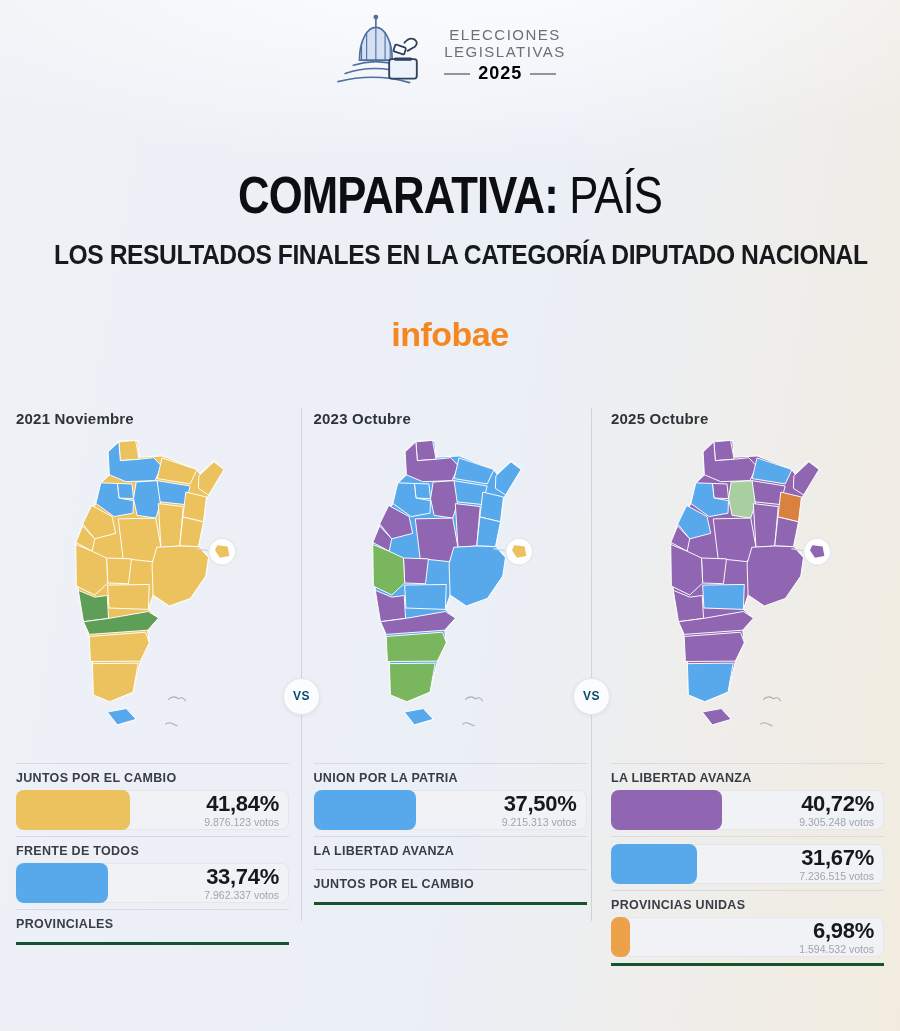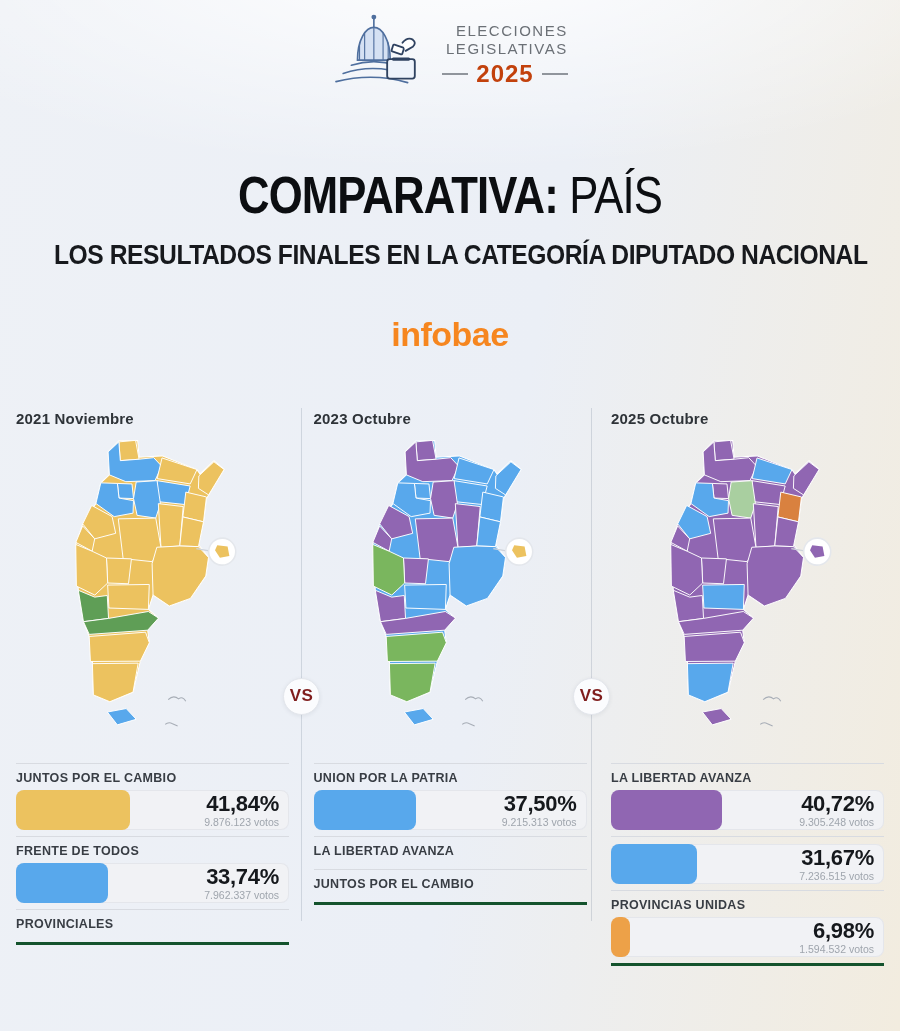--- a/index.html
+++ b/index.html
@@ -7,46 +7,46 @@
   body {
     font-family:"Liberation Sans", sans-serif;
     background:
       radial-gradient(ellipse 900px 300px at 50% -40px, rgba(255,255,255,0.95), rgba(255,255,255,0) 70%),
       linear-gradient(100deg, #eef1f6 0%, #ebeff6 55%, #f2ecdf 100%);
     color:#1d2127;
   }
 
   
   .logo-row { margin-top:12px; height:86px; display:flex; justify-content:center; align-items:center; gap:14px; }
-  .logo-text { text-align:right; }
+  .logo-text { text-align:center; }
   .logo-text .l1, .logo-text .l2 {
     font-size:15px; letter-spacing:1.5px; color:#6b7076; font-weight:500; line-height:1.15;
   }
   .logo-year-row { display:flex; align-items:center; gap:8px; margin-top:3px; }
   .dash { width:26px; height:2px; background:#90959c; }
-  .logo-year { font-size:24px; font-weight:700; color:#c2410c; letter-spacing:1px; }
+  .logo-year { font-size:18px; font-weight:700; color:#000000; letter-spacing:1px; }
 
   
   .title { margin-top:70px; text-align:center; font-size:52px; line-height:1.05;
            transform:scaleX(0.84); transform-origin:50% 50%; white-space:nowrap; letter-spacing:-1px; color:#0c0e11;}
   .title .strong { font-weight:700; }
   .title .light  { font-weight:400; }
   .subtitle { margin-top:16px; text-align:center; font-size:28px; font-weight:700; color:#17191d;
               transform:scaleX(0.88); transform-origin:50% 50%; white-space:nowrap; letter-spacing:-0.5px;}
   .brand { margin-top:44px; text-align:center; font-size:34px; font-weight:700; letter-spacing:-0.5px; }
 
   
   .compare { position:relative; margin-top:46px; padding:0 16px; display:flex; justify-content:space-between; }
   .v-divider { position:absolute; top:8px; bottom:45px; width:1px; background:rgba(130,142,160,0.28); }
   .v-divider.d1 { left:301px; } .v-divider.d2 { left:591px; }
   .vs-badge { position:absolute; top:278px; width:37px; height:37px; margin-left:-18px;
               background:#fbfcfe; border:1px solid #e3e6ec; border-radius:50%;
               box-shadow:0 1px 4px rgba(40,50,70,0.08);
               display:flex; align-items:center; justify-content:center;
-              font-size:17px; font-weight:700; color:#7f1d1d; letter-spacing:0.5px;text-align:right; }
+              font-size:12px; font-weight:700; color:#0c4a6e; letter-spacing:0.5px;text-align:right; }
   .vs-badge.b1 { left:301px; } .vs-badge.b2 { left:591px; }
 
   .col { width:273px; }
   .col-header { padding-top:10px; text-align:left; font-size:15px; font-weight:700; color:#2e3338; letter-spacing:0.2px; }
   .map-wrap { height:336px; display:flex; justify-content:center; align-items:flex-start; padding-top:12px; }
   .map-tilt { transform:rotate(2deg); }
 
   
   .results { border-bottom:3px solid #14532d; }
   .result-block { border-top:1px solid #d8dbe1; padding:7px 0 6px; }

